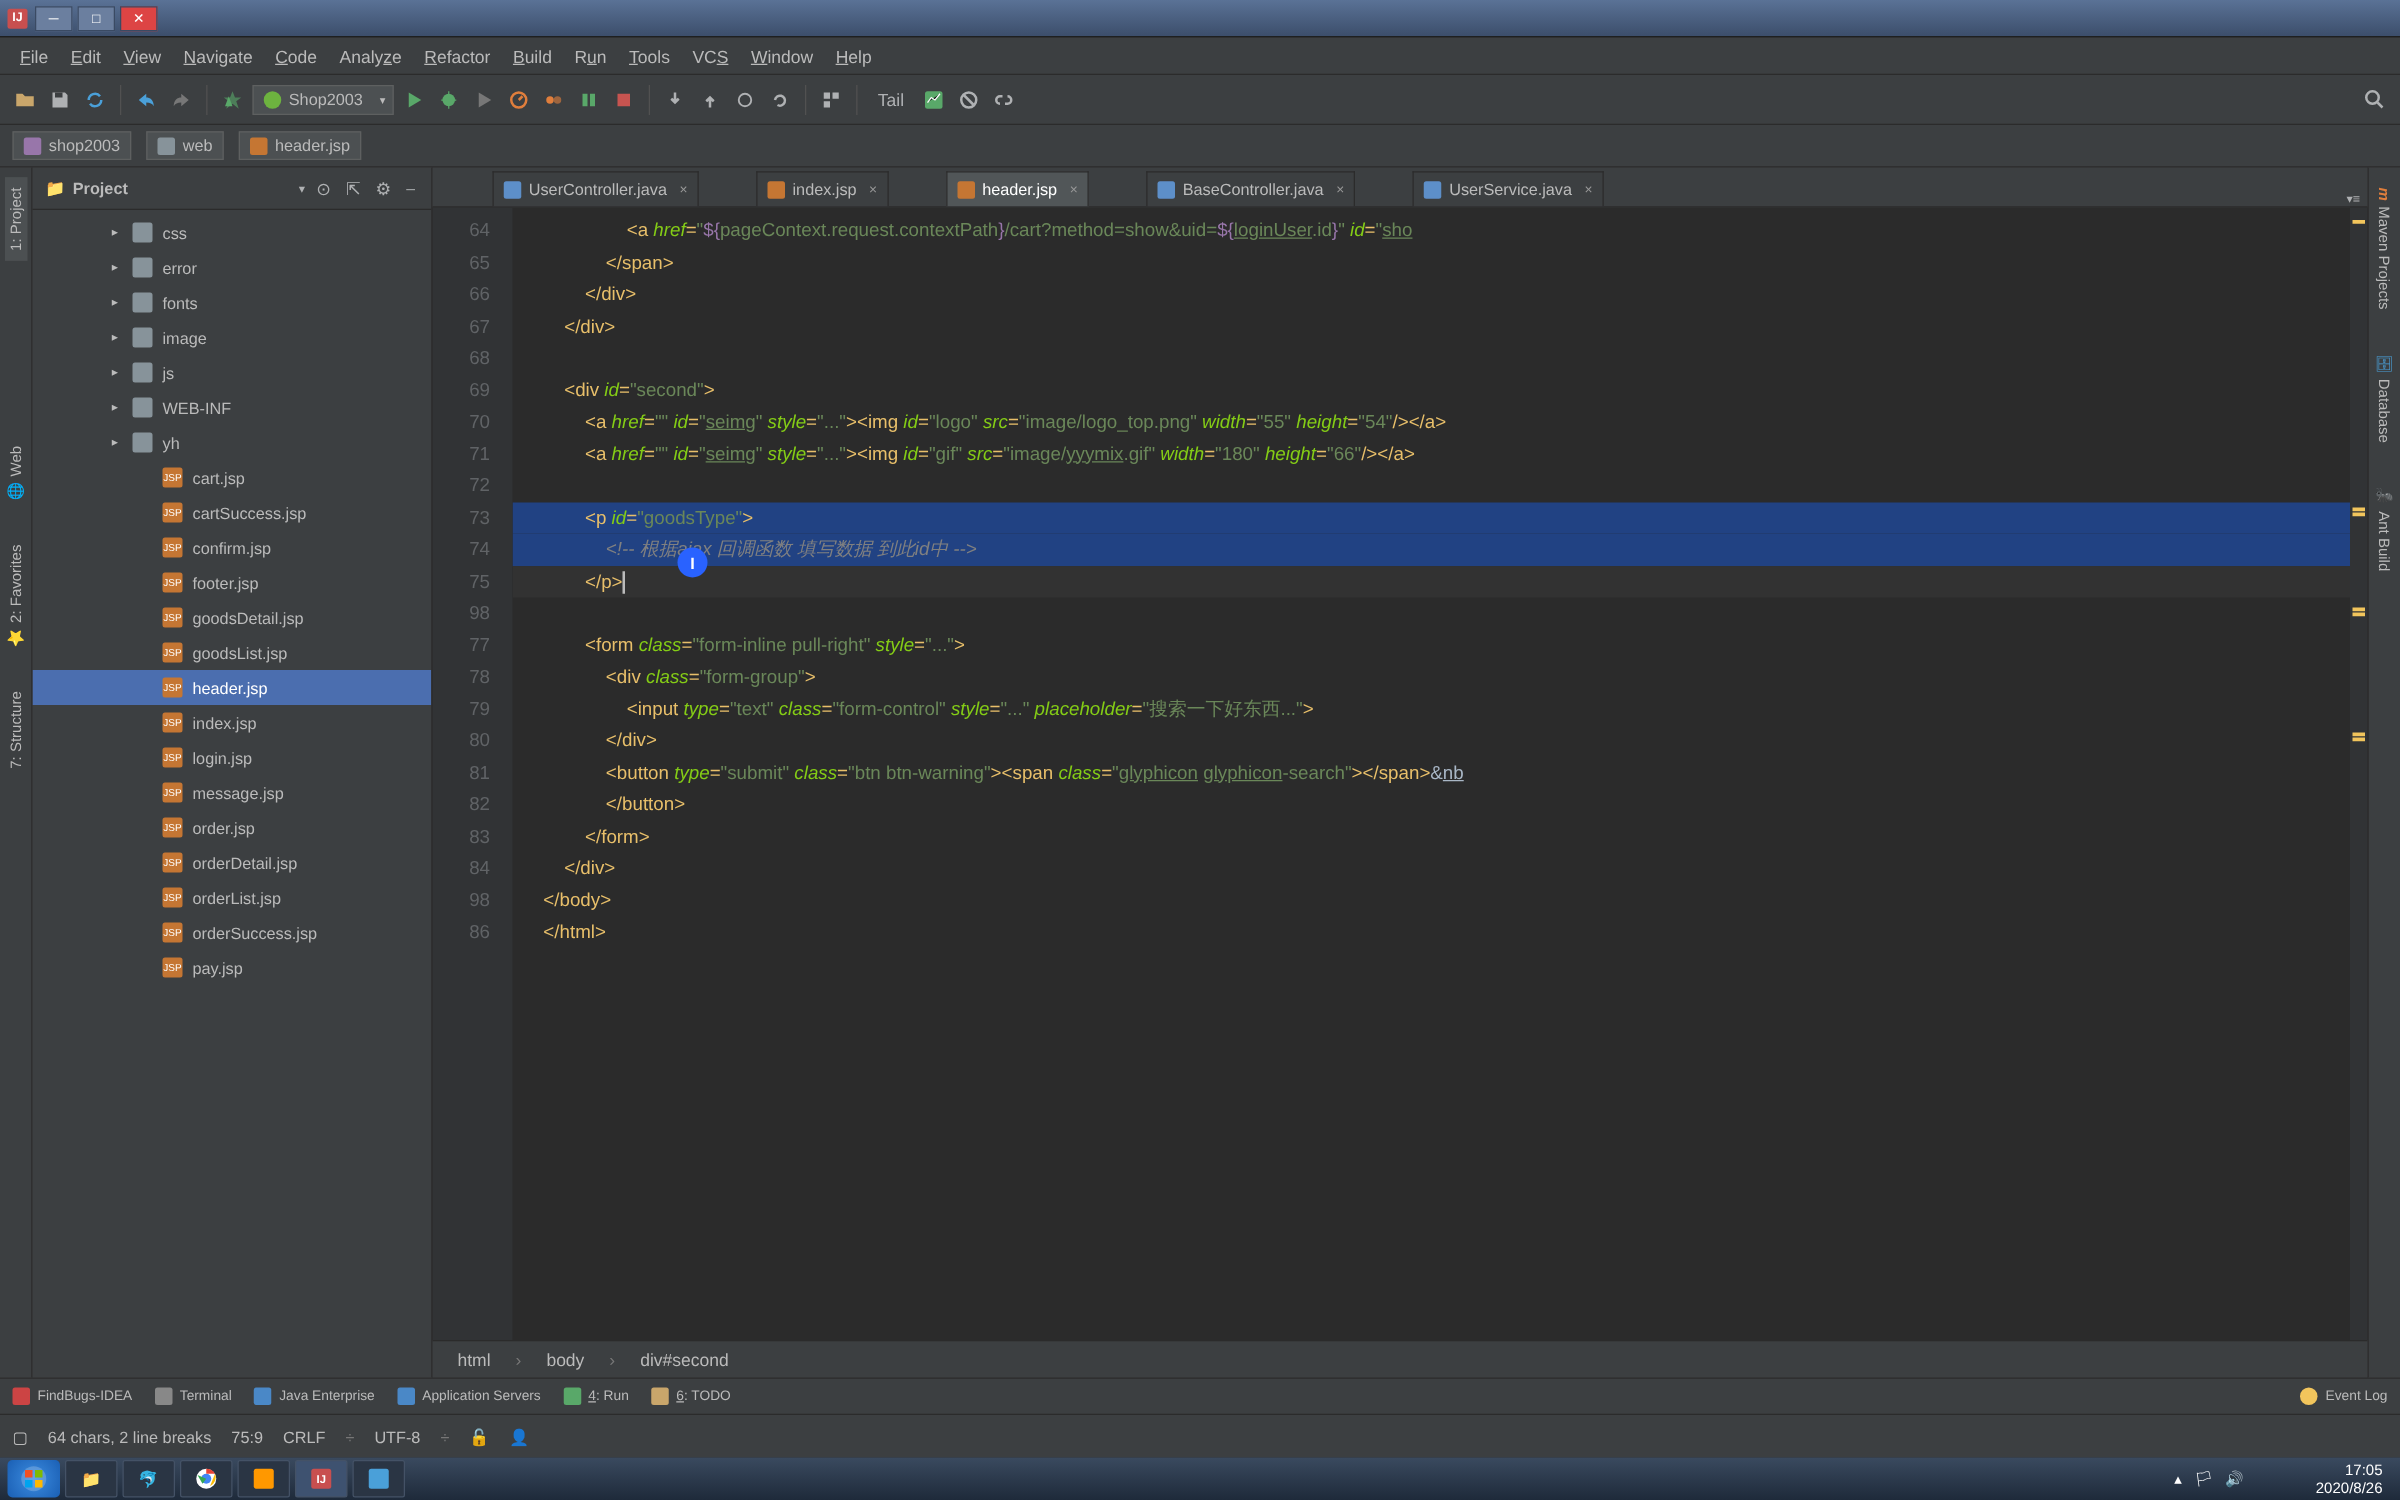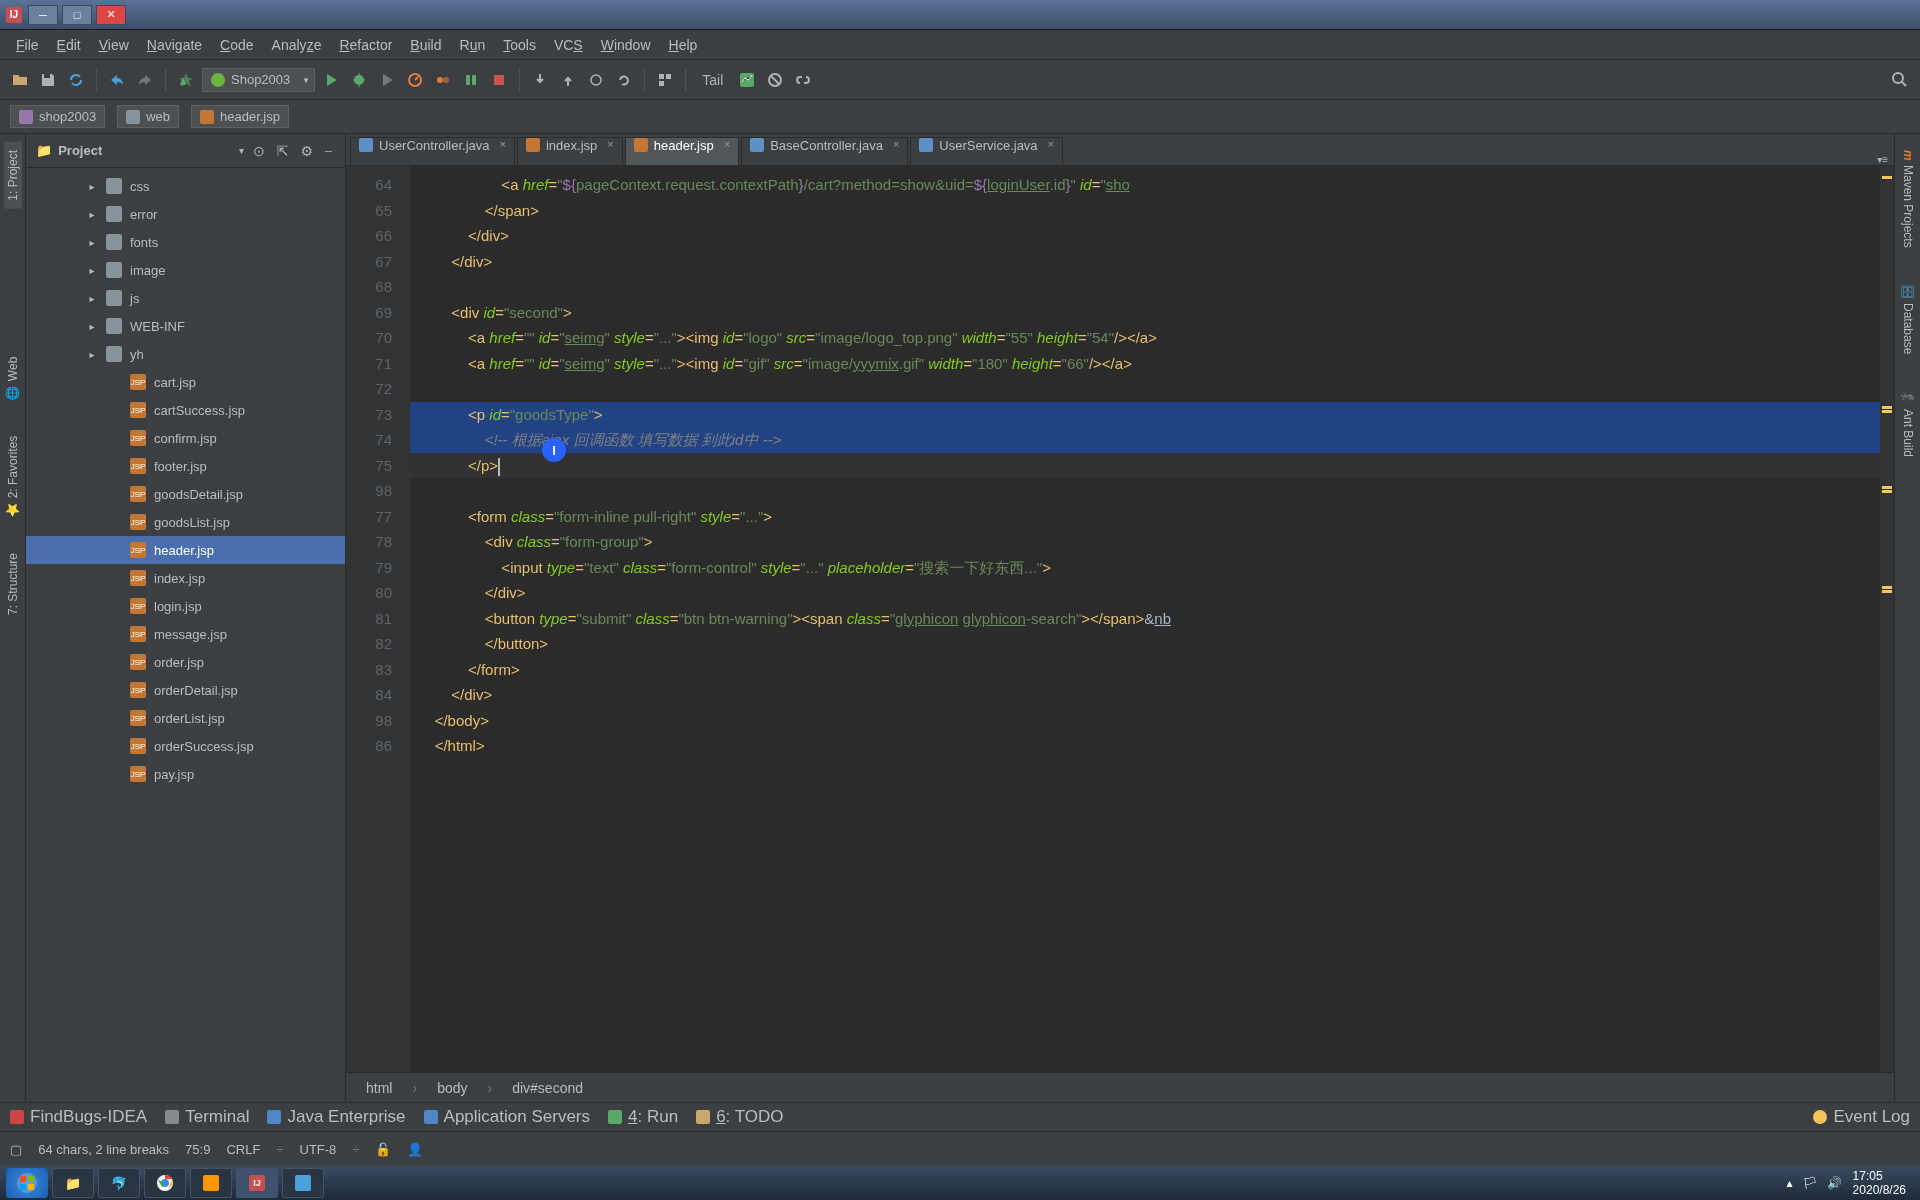--- a/index.html
+++ b/index.html
@@ -60,21 +60,21 @@
 .tree-item.file { padding-left:84px; }
 .tree-item.selected { background:#4b6eaf; color:#fff; }
 .tree-item .arrow { width:12px; text-align:center; color:#bbbbbb; font-size:10px; }
 .tree-item .ticon { width:16px; height:16px; border-radius:2px; display:flex; align-items:center; justify-content:center; font-size:8px; color:#fff; }
 .ticon.dir { background:#87939a; }
 .ticon.jsp-f { background:#c57633; }
 
 
 .editor-area { flex:1; display:flex; flex-direction:column; background:#2b2b2b; position:relative; min-width:0; }
 .tabs { height:32px; background:#3c3f41; display:flex; align-items:flex-end; padding-left:4px; border-bottom:1px solid #2b2b2b; }
-.etab { height:28px; padding:0 8px; display:flex; align-items:flex-start; gap:6px; background:#3c3f41; color:#bbbbbb; border:1px solid #2b2b2b; border-bottom:none; margin-right:2px; cursor:pointer; font-size:13px; }
+.etab { height:28px; padding:0 8px; display:flex; align-items:center; gap:6px; background:#3c3f41; color:#bbbbbb; border:1px solid #2b2b2b; border-bottom:none; margin-right:2px; cursor:pointer; font-size:13px;margin-left:44px; }
 .etab.active { background:#515658; color:#fff; }
 .etab .tico { width:14px; height:14px; border-radius:2px; }
 .tico.java { background:#5d8fc9; }
 .tico.jspf { background:#c57633; }
 .etab .tx { color:#999; font-size:11px; padding-left:4px; cursor:pointer; }
 .tabs-spacer { flex:1; }
 .tabs-right { display:flex; align-items:center; gap:4px; padding-right:6px; color:#afb1b3; }
 
 .editor-body { flex:1; display:flex; overflow:hidden; position:relative; }
 .gutter { width:64px; background:#313335; text-align:right; padding:6px 18px 6px 6px; color:#606366; font-family:Consolas,monospace; font-size:15px; line-height:25.5px; user-select:none; }
@@ -101,35 +101,35 @@
 .code-crumb .cc { color:#bbbbbb; }
 .code-crumb .csep { color:#777; }
 
 
 .errorstripe { width:14px; background:#313335; position:relative; }
 .errorstripe .mark { position:absolute; left:2px; width:10px; height:3px; }
 .mark.y { background:#f2c55c; }
 
 
 .bottombar { height:30px; background:#3c3f41; display:flex; align-items:center; padding:0 10px; gap:18px; border-top:1px solid #2b2b2b; border-bottom:1px solid #2b2b2b; }
-.btool { display:flex; align-items:center; gap:6px; color:#bbbbbb; cursor:pointer; font-size:17px; }
+.btool { display:flex; align-items:center; gap:6px; color:#bbbbbb; cursor:pointer; font-size:11px; }
 .btool .bico { width:14px; height:14px; border-radius:2px; }
 .bspacer { flex:1; }
 
 
 .statusbar { height:34px; background:#3c3f41; display:flex; align-items:center; padding:0 10px; gap:16px; color:#bbbbbb; font-size:13px; }
 .statusbar .msg { flex:1; }
 
 
 .taskbar { height:34px; background:linear-gradient(#3a4a5f,#1e2a3a); display:flex; align-items:center; padding:0 6px; gap:4px; }
 .startbtn { width:42px; height:30px; background:radial-gradient(circle,#3c8ce0,#1a5fb4); border-radius:4px; display:flex; align-items:center; justify-content:center; }
 .taskico { width:42px; height:30px; background:#2a3544; border:1px solid #445266; border-radius:2px; display:flex; align-items:center; justify-content:center; cursor:pointer; }
 .taskico.active { background:#3e5270; }
 .tray { margin-left:auto; display:flex; align-items:center; gap:10px; color:#fff; font-size:12px; padding:0 8px; }
-.clock { text-align:left; line-height:14px; }
+.clock { text-align:right; line-height:14px;margin-left:47px; }
 
 svg { display:block; }
 </style>
 </head>
 <body>
 
 <div class="titlebar">
   <div class="ico">IJ</div>
   <div class="winbtns">
     <div class="winbtn min">─</div>

